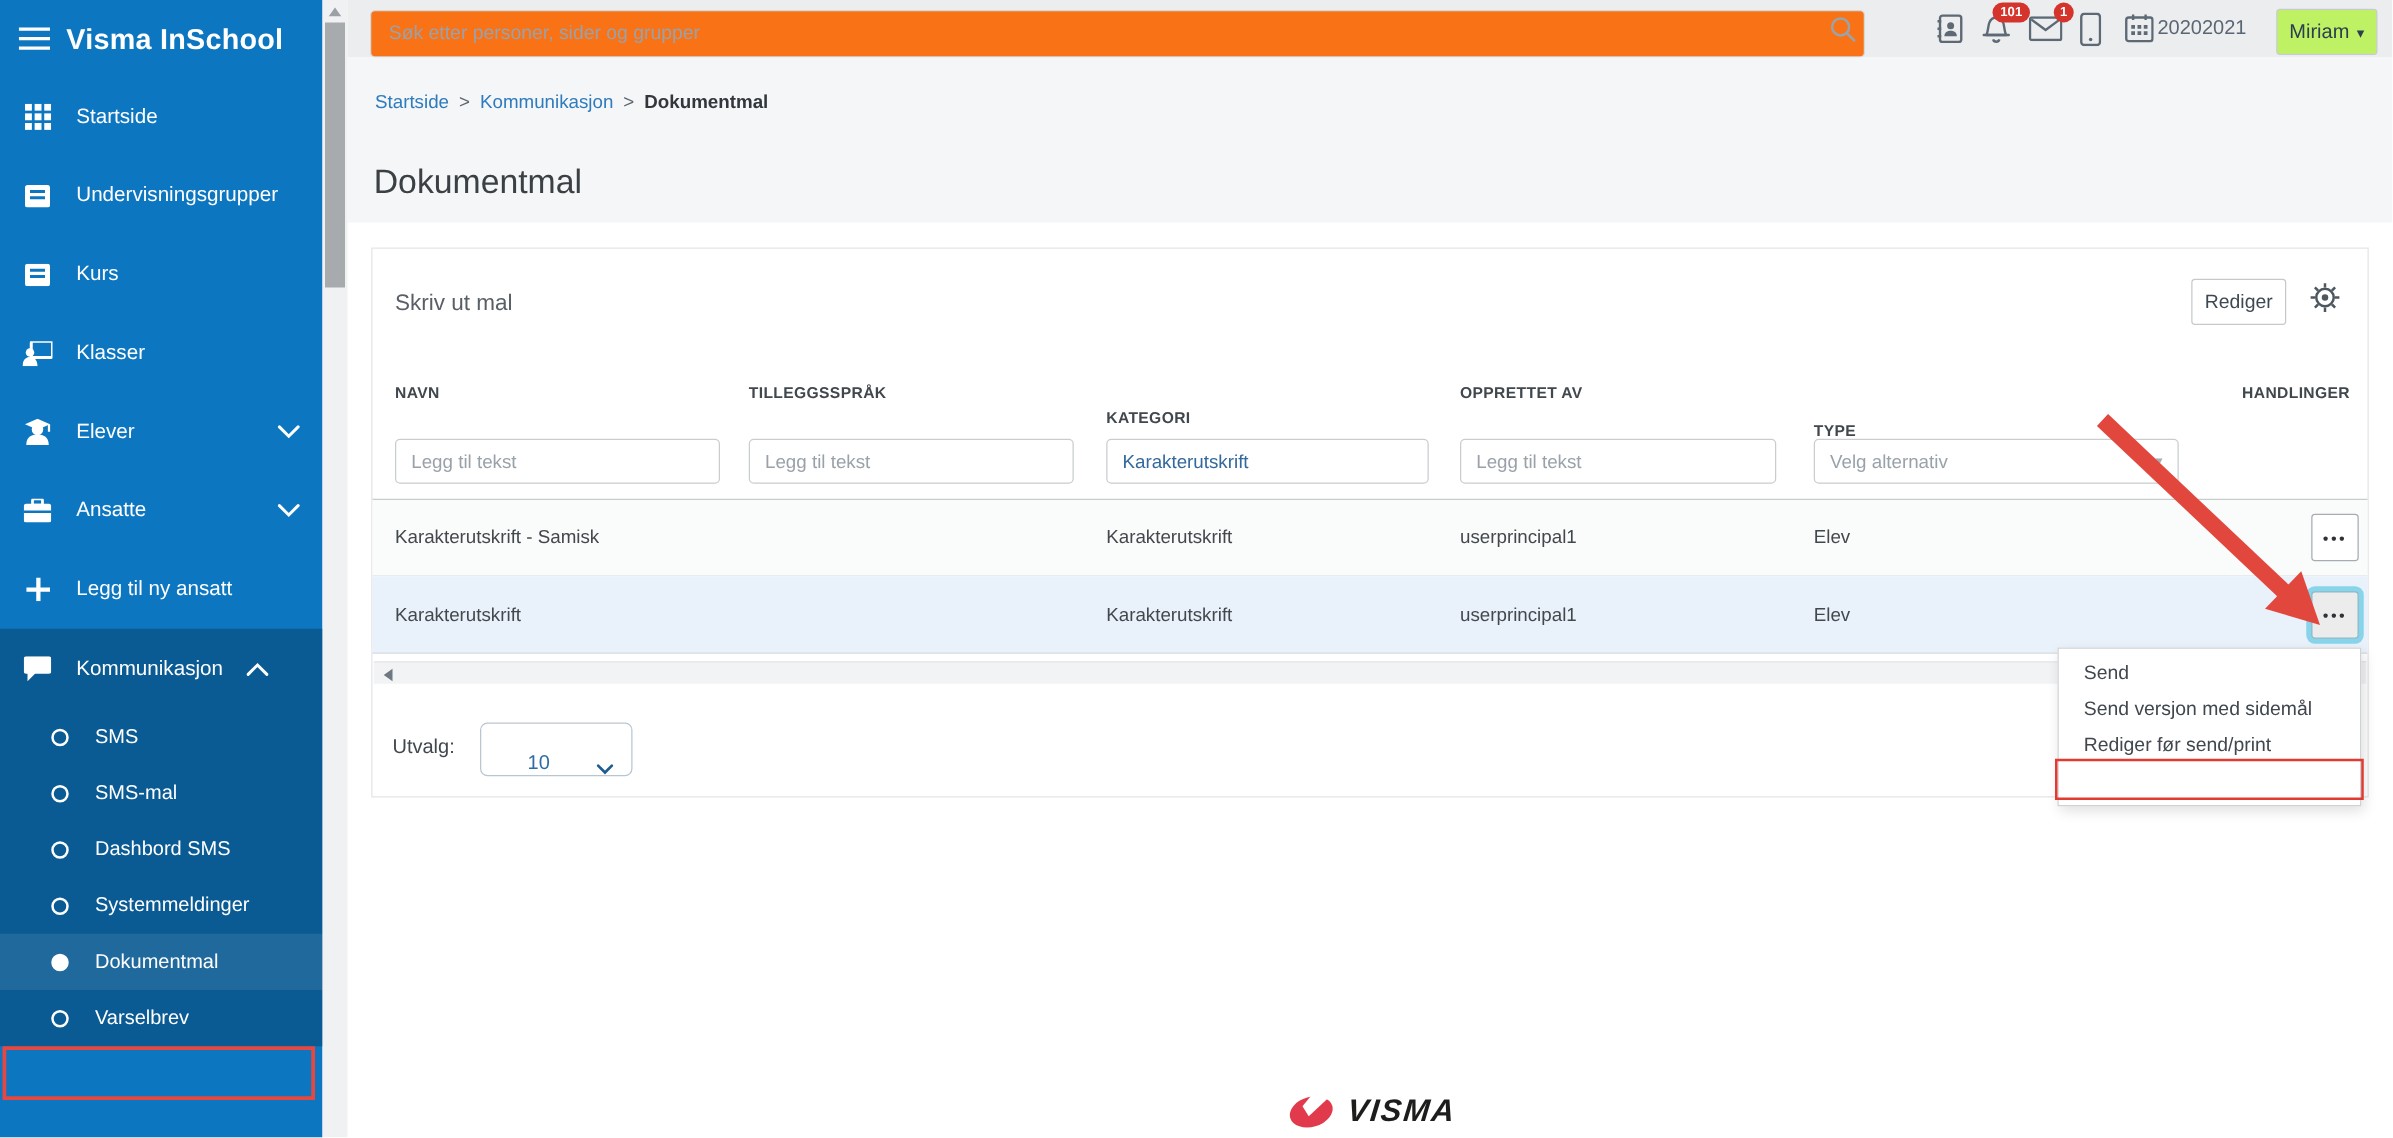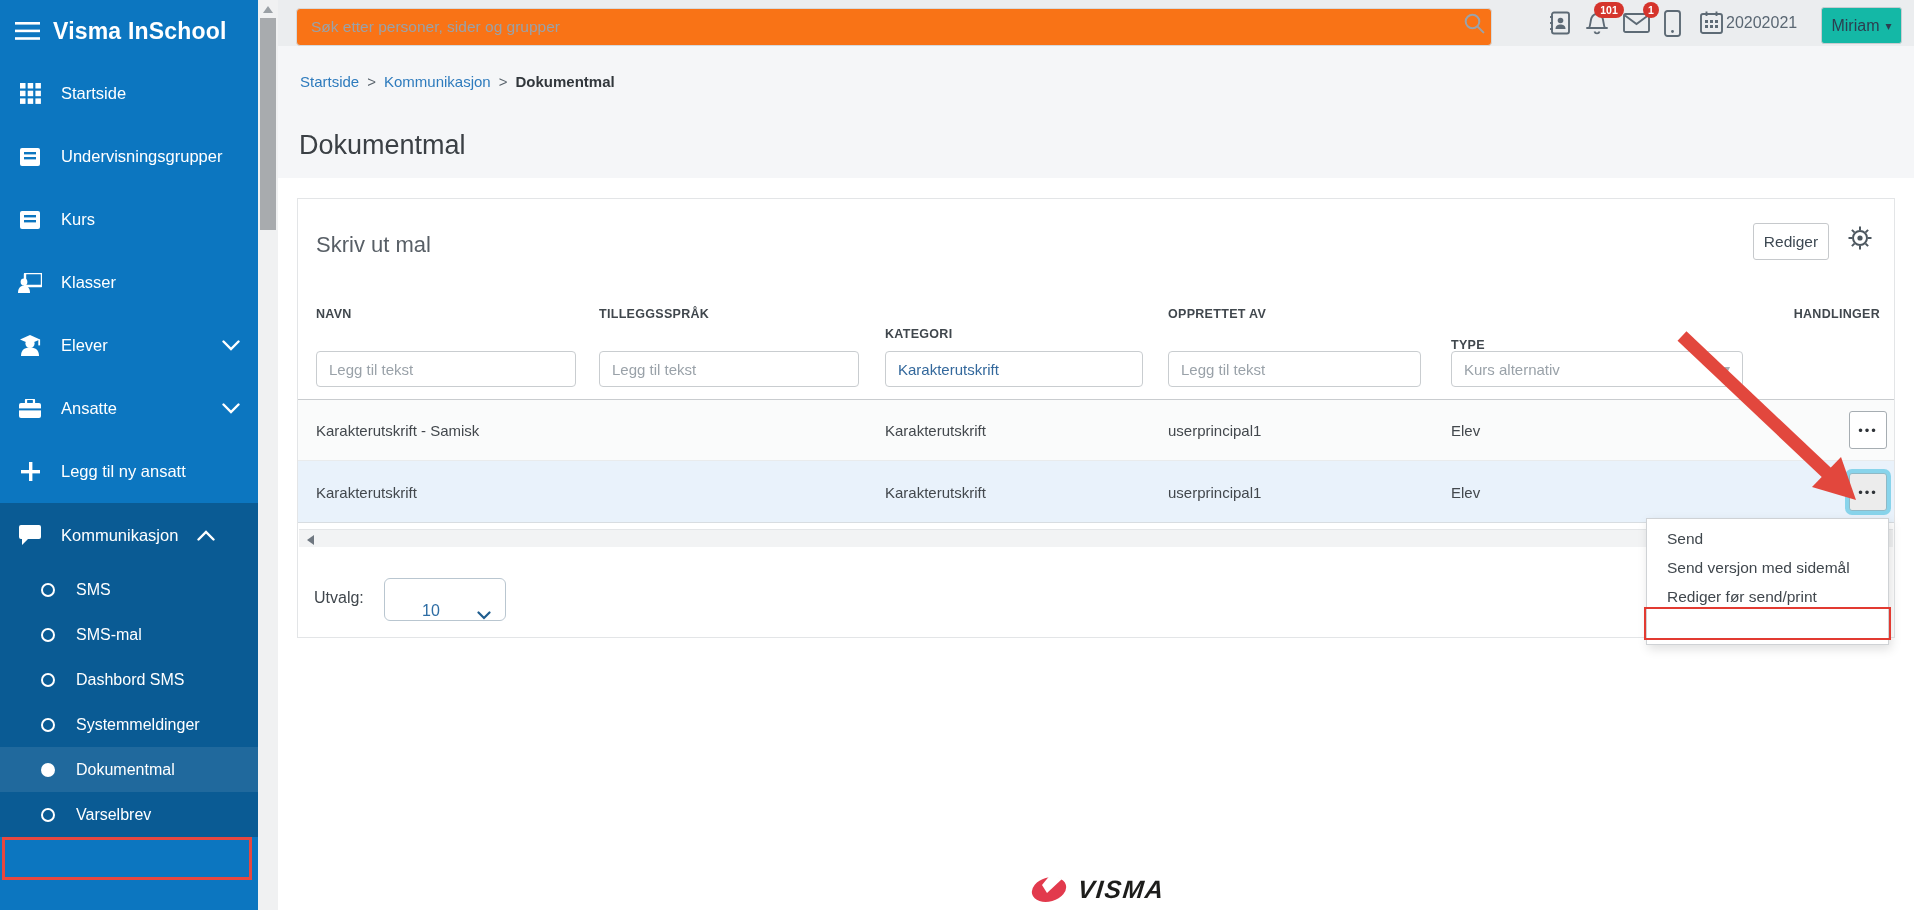--- a/index.html
+++ b/index.html
@@ -35,36 +35,36 @@
   #search { left:18px; top:8px; width:1196px; height:38px; border:1px solid #d6d9db; border-radius:4px;
             background:#f97316; font-size:15.5px; padding:0 44px 0 14px; color:#444; outline:none;
             font-family:"Liberation Sans","DejaVu Sans",sans-serif; }
   #search::placeholder { color:#99a2aa; }
   .tb-icon { color:#5d6a75; }
   .badge { background:#d5342c; color:#fff; font-weight:bold; font-size:10.5px; display:flex;
            align-items:center; justify-content:center; z-index:3; }
   #badge-bell { left:1316px; top:2px; min-width:30px; height:16px; border-radius:9px; padding:0 5px; }
   #badge-mail { left:1365px; top:2px; width:16px; height:16px; border-radius:50%; }
   #year-text { left:1448px; top:14px; font-size:16px; color:#5a6773; }
-  #user-btn { left:1543px; top:7px; width:81px; height:37px; background:#14b8a6; border:1px solid #c8ccd0;
+  #user-btn { left:1543px; top:7px; width:81px; height:37px; background:#bef264; border:1px solid #c8ccd0;
               border-radius:3px; display:flex; align-items:center; justify-content:center; gap:6px;
               font-size:16px; color:#2c3e50; font-weight:500; cursor:pointer; }
   .caret { font-size:12px; line-height:1; }
 
   
   #crumb-band { left:278px; top:46px; width:1636px; height:132px; background:#f5f6f8; }
   #breadcrumb { left:22px; top:27px; font-size:15px; display:flex; gap:8px; align-items:center; }
   #breadcrumb .link { color:#2e7bbd; cursor:pointer; }
   #breadcrumb .sep { color:#5a646d; }
   #breadcrumb .current { color:#32373c; font-weight:600; }
   #page-title { left:21px; top:84px; font-size:27px; color:#3b4045; font-weight:500; }
 
   
   #card { left:297px; top:198px; width:1598px; height:440px; background:#fff; border:1px solid #e3e5e7; }
-  #card-heading { left:18px; top:33px; font-size:22px; color:#585f66; }
+  #card-heading { left:18px; top:33px; font-size:18px; color:#585f66; }
   #edit-btn { left:1455px; top:24px; width:76px; height:37px; background:#fff; border:1px solid #c6c9cc;
               border-radius:3px; font-size:15.5px; color:#3d4852; display:flex; align-items:center;
               justify-content:center; cursor:pointer; }
   #gear { left:1549px; top:26px; cursor:pointer; }
 
   .col-h { top:108px; font-size:12.5px; font-weight:bold; color:#40474d; letter-spacing:.3px; }
   .flt { top:152px; height:36px; border:1px solid #c9cdd0; border-radius:4px; background:#fff;
          font-size:15px; padding:0 12px; color:#33689c; outline:none;
          font-family:"Liberation Sans","DejaVu Sans",sans-serif; }
   .flt::placeholder { color:#9aa2a9; }
@@ -349,21 +349,21 @@
   <span class="abs col-h" style="left:587px;margin-top:20px;">KATEGORI</span>
   <span class="abs col-h" style="left:870px;">OPPRETTET AV</span>
   <span class="abs col-h" style="left:1153px;margin-top:31px;">TYPE</span>
   <span class="abs col-h" style="right:14px;">HANDLINGER</span>
 
   <input class="abs flt" style="left: 18px; width: 260px;" placeholder="Legg til tekst">
   <input class="abs flt" style="left: 301px; width: 260px;" placeholder="Legg til tekst">
   <input class="abs flt" style="left: 587px; width: 258px;" value="Karakterutskrift">
   <input class="abs flt" style="left: 870px; width: 253px;" placeholder="Legg til tekst">
   <div class="abs" id="type-select">
-    <span>Kurs alternativ</span>
+    <span>Velg alternativ</span>
     <span class="caret">▾</span>
   </div>
 
   <div class="abs" id="head-divider"></div>
 
   <div class="abs trow" id="row-0">
     <span class="abs cell" style="left:18px;">Karakterutskrift - Samisk</span>
     <span class="abs cell" style="left:587px;">Karakterutskrift</span>
     <span class="abs cell" style="left:870px;">userprincipal1</span>
     <span class="abs cell" style="left:1153px;">Elev</span>

